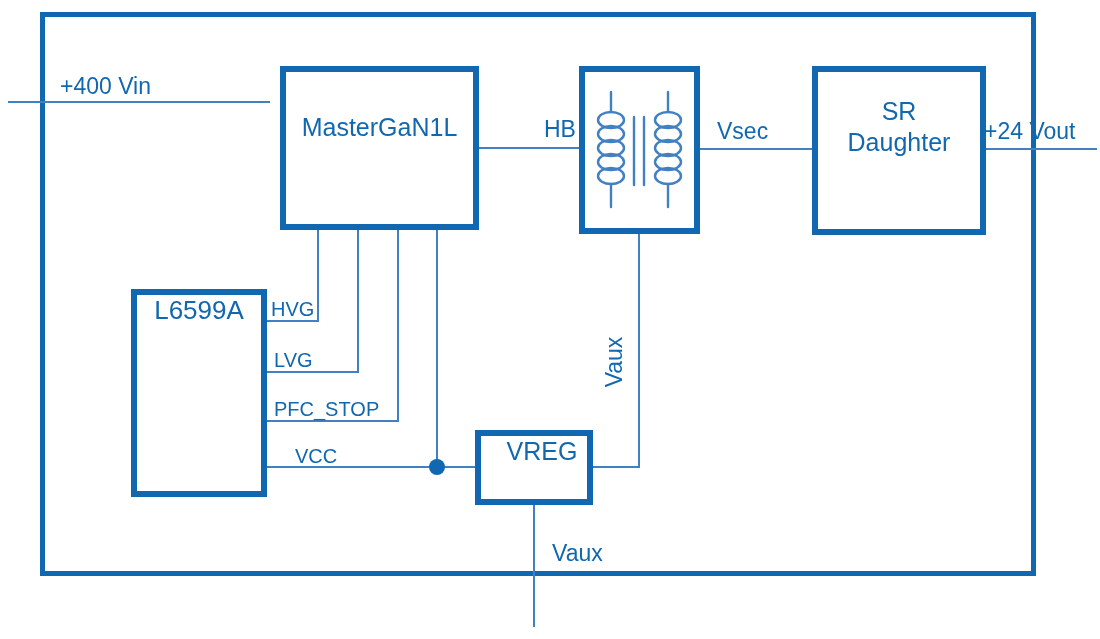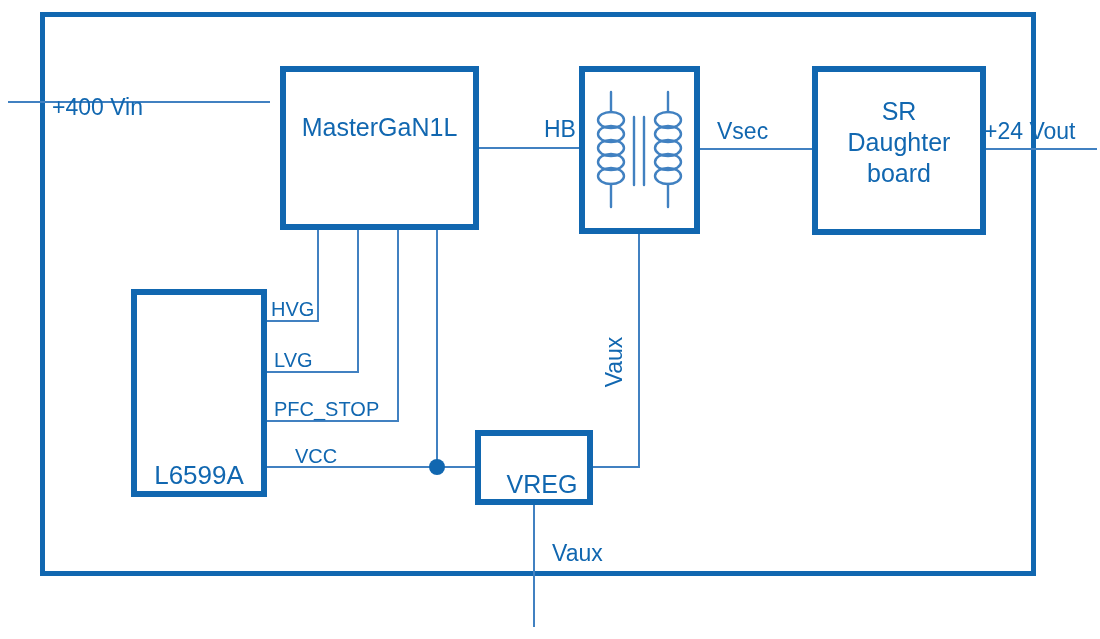--- a/index.html
+++ b/index.html
@@ -11,21 +11,21 @@
     position:relative;width:1100px;height:639px;background:#fff;overflow:hidden;
     font-family:"Liberation Sans",sans-serif;color:var(--primary);
   }
   
   .frame{
     position:absolute;left:40px;top:12px;width:996px;height:564px;
     border:5px solid var(--primary);box-sizing:border-box;background:transparent;
   }
   .block{
     position:absolute;border:6px solid var(--primary);box-sizing:border-box;
-    background:#fff;display:flex;align-items:flex-end;justify-content:center;
+    background:#fff;display:flex;align-items:flex-start;justify-content:center;
     text-align:center;
   }
   .block-label{font-size:25px;line-height:1.2;color:var(--primary);}
   #mastergan{left:269px;top:66px;width:199px;height:164px;align-items:flex-start;margin-left:11px;}
   #mastergan .block-label{padding-top:40px;}
   #transformer{left:579px;top:66px;width:121px;height:168px;}
   #sr-board{left:812px;top:66px;width:174px;height:169px;align-items:flex-start;}
   #sr-board .sr-lines{padding-top:24px;}
   #sr-board .sr-line{font-size:25px;line-height:31px;}
   #l6599a{left:131px;top:289px;width:136px;height:208px;}
@@ -53,21 +53,21 @@
   
   #vcc-junction{
     position:absolute;left:429px;top:459px;width:16px;height:16px;
     border-radius:50%;background:var(--primary);
   }
   
   .net-label{
     position:absolute;font-size:23px;line-height:1;color:var(--primary);
     white-space:nowrap;
   }
-  #vin-label{left:52px;top:75px;margin-top:21px;}
+  #vin-label{left:60px;top:75px;}
   #hb-label{left:512px;top:118px;margin-left:32px;}
   #vsec-label{left:717px;top:120px;}
   #vout-label{left:984px;top:120px;}
   #vaux-bottom-label{left:552px;top:542px;}
   #vaux-vert-label{
     left:614px;top:362px;
     transform:translate(-50%,-50%) rotate(-90deg);
   }
   .pin-label{
     position:absolute;font-size:20px;line-height:1;color:var(--primary);
@@ -130,21 +130,20 @@
       <ellipse cx="83" cy="90" rx="13" ry="8"></ellipse>
       <ellipse cx="83" cy="104" rx="13" ry="8"></ellipse>
       <path d="M83 112 V 135"></path>
     </svg>
   </div>
 
   <div class="block" id="sr-board">
     <div class="sr-lines">
       <div class="sr-line">SR</div>
       <div class="sr-line">Daughter</div>
-      <div class="sr-line">board</div>
     </div>
   </div>
 
   <div class="block" id="l6599a">
     <div class="block-label">L6599A</div>
   </div>
 
   <div class="block" id="vreg">
     <div class="block-label">VREG</div>
   </div>

